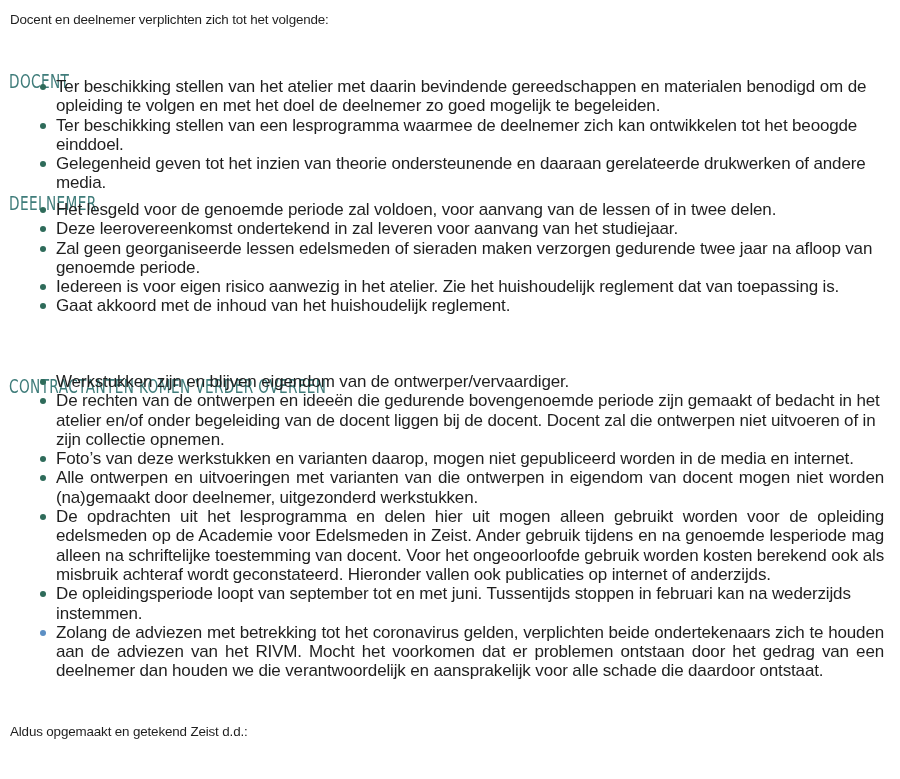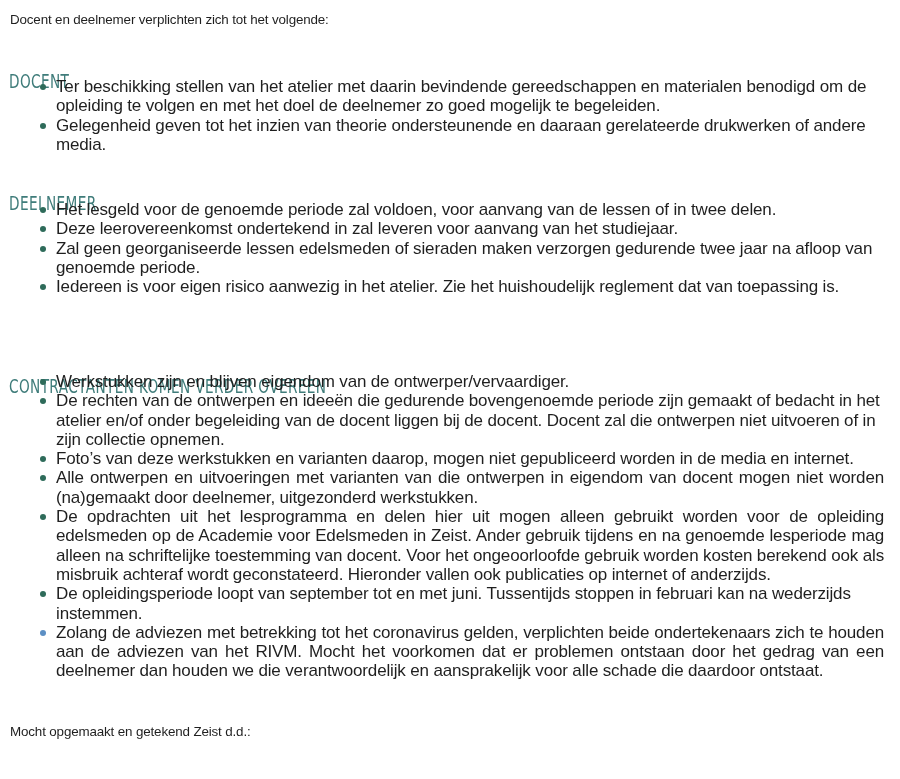--- a/index.html
+++ b/index.html
@@ -95,20 +95,24 @@
   <div class="intro">Docent en deelnemer verplichten zich tot het volgende:</div>
 
   <h2 class="heading h-docent">DOCENT</h2>
   <ul class="list l-docent">
     <li>
         <span class="bullet"></span>
         <span class="txt">Ter beschikking stellen van het atelier met daarin bevindende gereedschappen en materialen benodigd om de opleiding te volgen en met het doel de deelnemer zo goed mogelijk te begeleiden.</span>
       </li>
     <li>
         <span class="bullet"></span>
+        <span class="txt">Ter beschikking stellen van een lesprogramma waarmee de deelnemer zich kan ontwikkelen tot het beoogde einddoel.</span>
+      </li>
+    <li>
+        <span class="bullet"></span>
         <span class="txt">Gelegenheid geven tot het inzien van theorie ondersteunende en daaraan gerelateerde drukwerken of andere media.</span>
       </li>
   </ul>
 
   <h2 class="heading h-deelnemer">DEELNEMER</h2>
   <ul class="list l-deelnemer">
     <li>
         <span class="bullet"></span>
         <span class="txt">Het lesgeld voor de genoemde periode zal voldoen, voor aanvang van de lessen of in twee delen.</span>
       </li>
@@ -116,20 +120,24 @@
         <span class="bullet"></span>
         <span class="txt">Deze leerovereenkomst ondertekend in zal leveren voor aanvang van het studiejaar.</span>
       </li>
     <li>
         <span class="bullet"></span>
         <span class="txt">Zal geen georganiseerde lessen edelsmeden of sieraden maken verzorgen gedurende twee jaar na afloop van genoemde periode.</span>
       </li>
     <li>
         <span class="bullet"></span>
         <span class="txt">Iedereen is voor eigen risico aanwezig in het atelier. Zie het  huishoudelijk reglement dat van toepassing is.</span>
+      </li>
+    <li>
+        <span class="bullet"></span>
+        <span class="txt">Gaat akkoord met de inhoud van het huishoudelijk reglement.</span>
       </li>
   </ul>
 
   <h2 class="heading h-contract">CONTRACTANTEN KOMEN VERDER OVEREEN</h2>
   <ul class="list l-contract">
     <li>
         <span class="bullet"></span>
         <span class="txt">Werkstukken zijn en blijven eigendom van de ontwerper/vervaardiger.</span>
       </li>
     <li>
@@ -151,15 +159,15 @@
     <li>
         <span class="bullet"></span>
         <span class="txt">De opleidingsperiode loopt van september tot en met juni. Tussentijds stoppen in februari kan na wederzijds instemmen.</span>
       </li>
     <li class="justify">
         <span class="bullet blue"></span>
         <span class="txt">Zolang de adviezen met betrekking tot het coronavirus gelden, verplichten beide ondertekenaars zich te houden aan de adviezen van het RIVM. Mocht het voorkomen dat er problemen ontstaan door het gedrag van een deelnemer dan houden we die verantwoordelijk en aansprakelijk voor alle schade die daardoor ontstaat.</span>
       </li>
   </ul>
 
-  <div class="closing">Mocht opgemaakt en getekend Zeist d.d.:</div>
+  <div class="closing">Aldus opgemaakt en getekend Zeist d.d.:</div>
 
 </div>
 
 </body></html>

